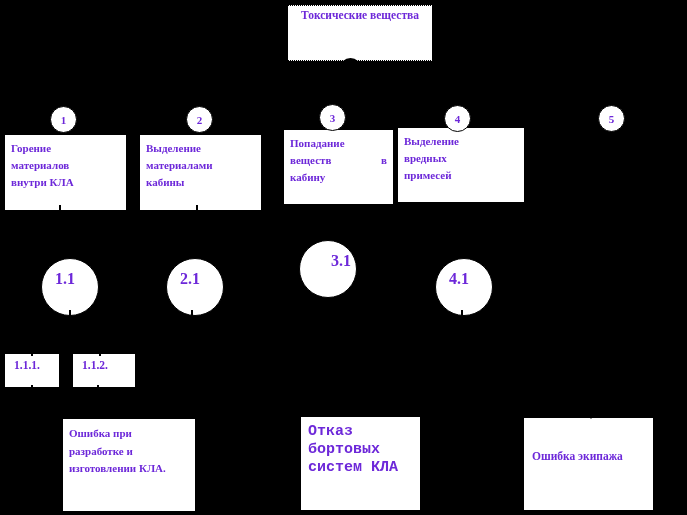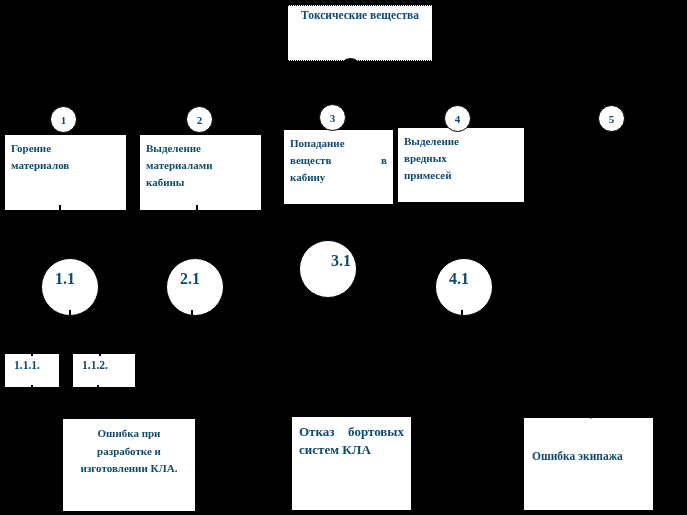--- a/index.html
+++ b/index.html
@@ -1,18 +1,18 @@
 <!DOCTYPE html>
 <html><head>
 <meta charset="utf-8">
 <style>
   html,body{margin:0;padding:0;background:#000;}
   .stage{
     position:relative;width:687px;height:515px;background:#000;overflow:hidden;
-    font-family:"Liberation Serif","DejaVu Serif",serif;color:#0c4a6e;
+    font-family:"Liberation Serif","DejaVu Serif",serif;color:#6d28d9;
   }
   .node{
     position:absolute;background:#fff;border:1px solid #000;box-sizing:border-box;
     font-weight:bold;
   }
   
   #top-box{
     left:287px;top:5px;width:146px;height:56px;
     border:1px solid #000;border-top-style:dotted;border-bottom-style:dotted;
     text-align:center;padding-top:3px;font-size:11.5px;
@@ -41,22 +41,22 @@
     position:absolute;width:58px;height:58px;border-radius:50%;background:#fff;border:1px solid #000;
     display:flex;align-items:center;justify-content:center;font-size:16px;font-weight:bold;box-sizing:border-box;
   }
   .mid-circle span{transform:translate(-5px,-8px);}
   #mc-1{left:41px;top:258px;} #mc-2{left:166px;top:258px;text-align:center;} #mc-3{left:299px;top:240px;justify-content:flex-end;} #mc-4{left:435px;top:258px;}
   
   .sub-box{top:352px;height:37px;border-width:2px;font-size:11.5px;padding:5px 0 0 9px;}
   #sub-1{left:3px;width:58px;} #sub-2{left:71px;width:66px;}
   
   .base-box{border-width:2px;font-size:11px;line-height:17.5px;}
-  #base-1{left:61px;top:417px;width:136px;height:96px;padding:6px 6px;text-align:center;}
-  #base-2{left:290px;top:415px;width:123px;height:97px;padding:6px 7px;font-size:13px;line-height:18px;}
+  #base-1{left:61px;top:417px;width:136px;height:96px;padding:6px 6px;}
+  #base-2{left:299px;top:415px;width:123px;height:97px;padding:6px 7px;font-size:15px;line-height:18px;font-family:Liberation Mono, monospace;}
   #base-2 .line:first-child{text-align-last:justify;}
   #base-3{left:522px;top:416px;width:133px;height:96px;padding:30px 0 0 8px;font-size:11.5px;}
   
   .tick{position:absolute;width:2px;height:8px;background:#000;}
   #t-box1{left:59px;top:205px;} #t-box2{left:196px;top:205px;} #t-box5{left:604px;top:205px;}
   #t-mc1{left:69px;top:310px;} #t-mc2{left:191px;top:310px;} #t-mc3{left:327px;top:309px;} #t-mc4{left:461px;top:310px;}
   #t-sub1-top{left:31px;top:348px;} #t-sub1-bot{left:31px;top:385px;}
   #t-sub2-top{left:99px;top:348px;} #t-sub2-bot{left:97px;top:385px;}
   .arrow-down{
     position:absolute;width:0;height:0;
@@ -68,20 +68,21 @@
 <body>
 
 <div class="stage">
 
   <div class="node" id="top-box">Токсические вещества</div>
   <div id="gate-bump"></div>
 
   <div class="node cause" id="cause-1">
       <div class="line">Горение</div>
       <div class="line">материалов</div>
+      <div class="line">внутри КЛА</div>
     </div>
   <div class="node cause" id="cause-2">
       <div class="line">Выделение</div>
       <div class="line">материалами</div>
       <div class="line">кабины</div>
     </div>
   <div class="node cause" id="cause-3">
       <div class="line">Попадание</div>
       <div class="line">веществ в</div>
       <div class="line">кабину</div>

